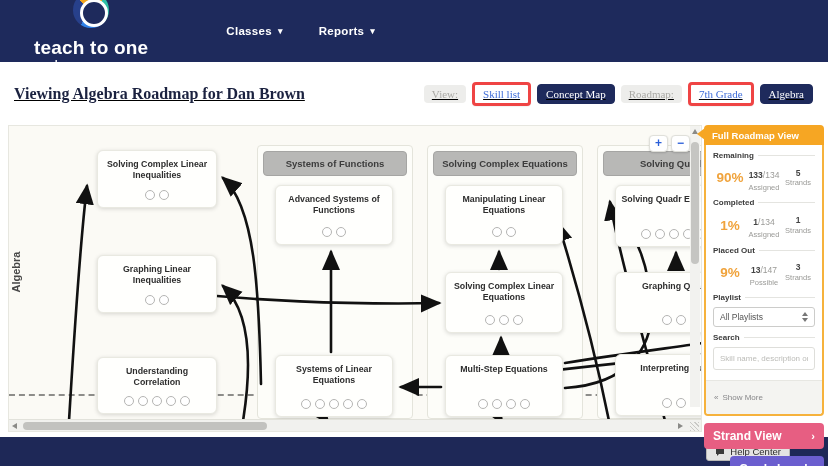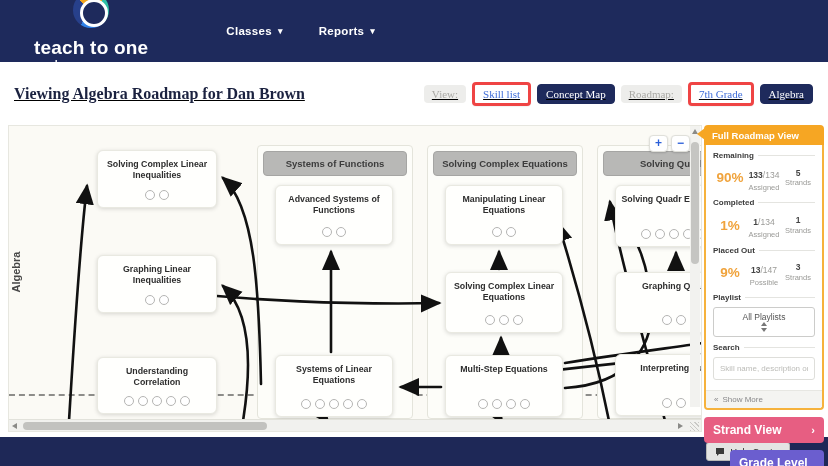--- a/index.html
+++ b/index.html
@@ -90,29 +90,29 @@
   .stat-row { display:flex; align-items:center; margin:3px 0 6px; }
   .stat-pct { width:34px; text-align:center; color:#f0a33c; font-size:13.5px; font-weight:bold; }
   .stat-col { flex:1; text-align:center; line-height:1.25; }
   .stat-num { font-size:8.5px; color:#444; font-weight:bold; }
   .stat-den { font-size:8.5px; color:#9a9a97; font-weight:normal; }
   .stat-cap { font-size:7.5px; color:#9a9a97; }
   .sb-field-label { display:flex; align-items:center; gap:4px; font-size:8px; font-weight:bold; color:#3b3b3b; margin-top:2px; }
   .sb-field-label::after { content:""; flex:1; border-top:1px solid #e4e4e0; }
   .sb-select { margin:5px 0 6px; border:1px solid #ccccca; border-radius:3px; background:#fff;
     display:flex; align-items:center; justify-content:space-between; padding:4px 6px; font-size:8.5px;
-    color:#555; cursor:pointer;flex-direction:column; }
+    color:#555; cursor:pointer; }
   .stepper { display:flex; flex-direction:column; gap:2px; }
   .stepper i { display:block; width:0; height:0; border-left:3px solid transparent; border-right:3px solid transparent; }
   .tri-up { border-bottom:4px solid #777; }
   .tri-down { border-top:4px solid #777; }
   .sb-input { width:100%; margin:5px 0 6px; border:1px solid #dededa; border-radius:3px; padding:6px 6px;
     font-size:8px; color:#555; font-family:"Liberation Sans", sans-serif; }
   .sb-input::placeholder { color:#bcbcb8; }
-  .sb-foot { background:#f4f4f1; border-top:1px solid #e7e7e2; padding:4px 8px; font-size:8px;
+  .sb-foot { background:#f4f4f1; border-top:1px solid #e7e7e2; padding:12px 8px; font-size:8px;
     color:#88888a; border-radius:0 0 3px 3px; cursor:pointer; }
   .sb-foot::before { content:"\00AB\2002"; }
   .sb-btn { margin-top:7px; border-radius:4px; padding:6px 9px; font-size:12px; font-weight:bold;
     display:flex; align-items:center; justify-content:space-between; cursor:pointer; }
   .sb-btn .chev::after { content:"\203A"; font-size:11px; font-weight:bold; line-height:8px; }
   .sb-btn-pink { background:#e75e82; color:#fff; }
   .sb-btn-purple { background:#6b5ecf; color:#fff;margin-left:26px; }
   .sb-btn-white { background:#fff; border:1px solid #e2e2de; color:#4a7fd6; box-shadow:0 1px 2px rgba(0,0,0,.08); }
 
   

